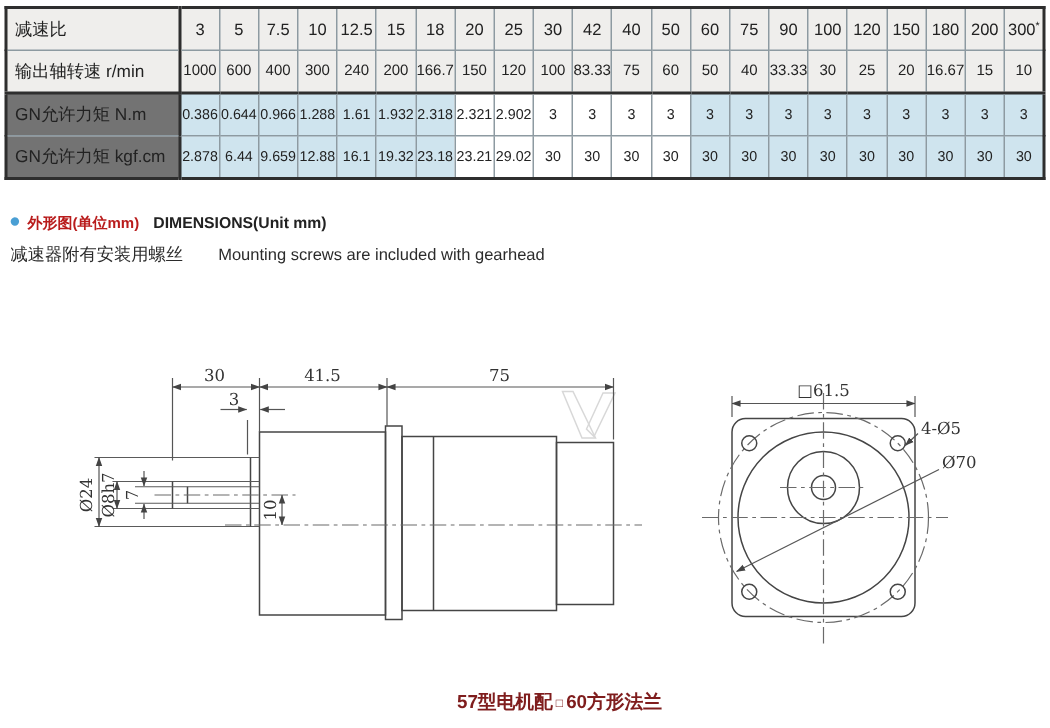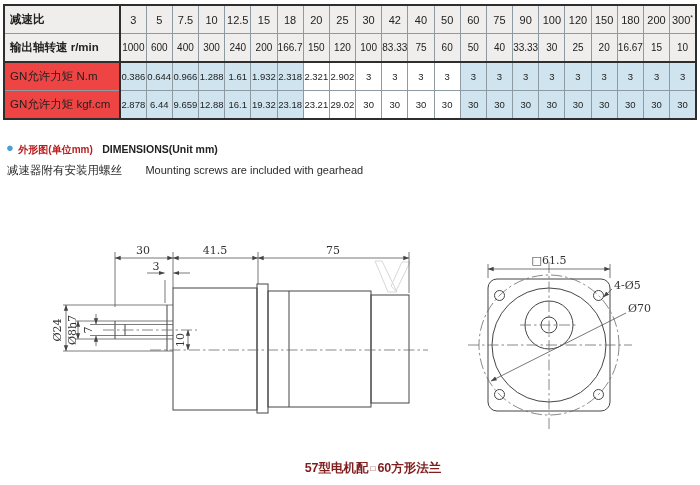--- a/index.html
+++ b/index.html
@@ -7,24 +7,24 @@
     width:700px;height:485px;position:relative;background:#fff;
     font-family:"Liberation Sans", sans-serif;color:#1f1f1f;overflow:hidden;
   }
   
   .table-wrap{position:absolute;left:3px;top:4px;width:694px;}
   table.spec{border-collapse:collapse;table-layout:fixed;width:100%;
     border:2px solid var(--dark);}
   table.spec td{border:1px solid var(--grid);height:27px;text-align:center;
     vertical-align:middle;padding:0;color:#222;}
   table.spec td.lbl{width:109px;text-align:left;padding-left:5px;font-size:11.5px;
-    white-space:nowrap;border-right:2px solid var(--dark);background:#ef4444;}
+    white-space:nowrap;border-right:2px solid var(--dark);background:#737373;}
   tr.r-ratio td{background:var(--hdr);font-size:11px;}
   tr.r-speed td{background:var(--hdr);font-size:10px;border-bottom:2px solid var(--dark);}
-  tr.r-ratio td.lbl,tr.r-speed td.lbl{background:var(--hdr);font-weight:bold;}
+  tr.r-ratio td.lbl,tr.r-speed td.lbl{background:var(--hdr);}
   tr.r-nm td,tr.r-kgf td{font-size:9.5px;background:#fff;}
   tr.r-nm td.hl,tr.r-kgf td.hl{background:var(--hl);}
   table.spec sup{font-size:7px;vertical-align:top;line-height:1;}
   
   .sec-head{position:absolute;left:6px;top:139px;white-space:nowrap;}
   .sec-head .bullet{color:var(--accent);font-size:13px;vertical-align:1px;}
   .sec-head .t-cn{font-size:10px;font-weight:bold;color:#b91c1c;}
   .sec-head .t-en{font-size:10.5px;font-weight:bold;color:#222;margin-left:5px;}
   .sec-note{position:absolute;left:7px;top:160px;white-space:nowrap;color:#2b2b2b;}
   .sec-note .n-cn{font-size:11.5px;}

